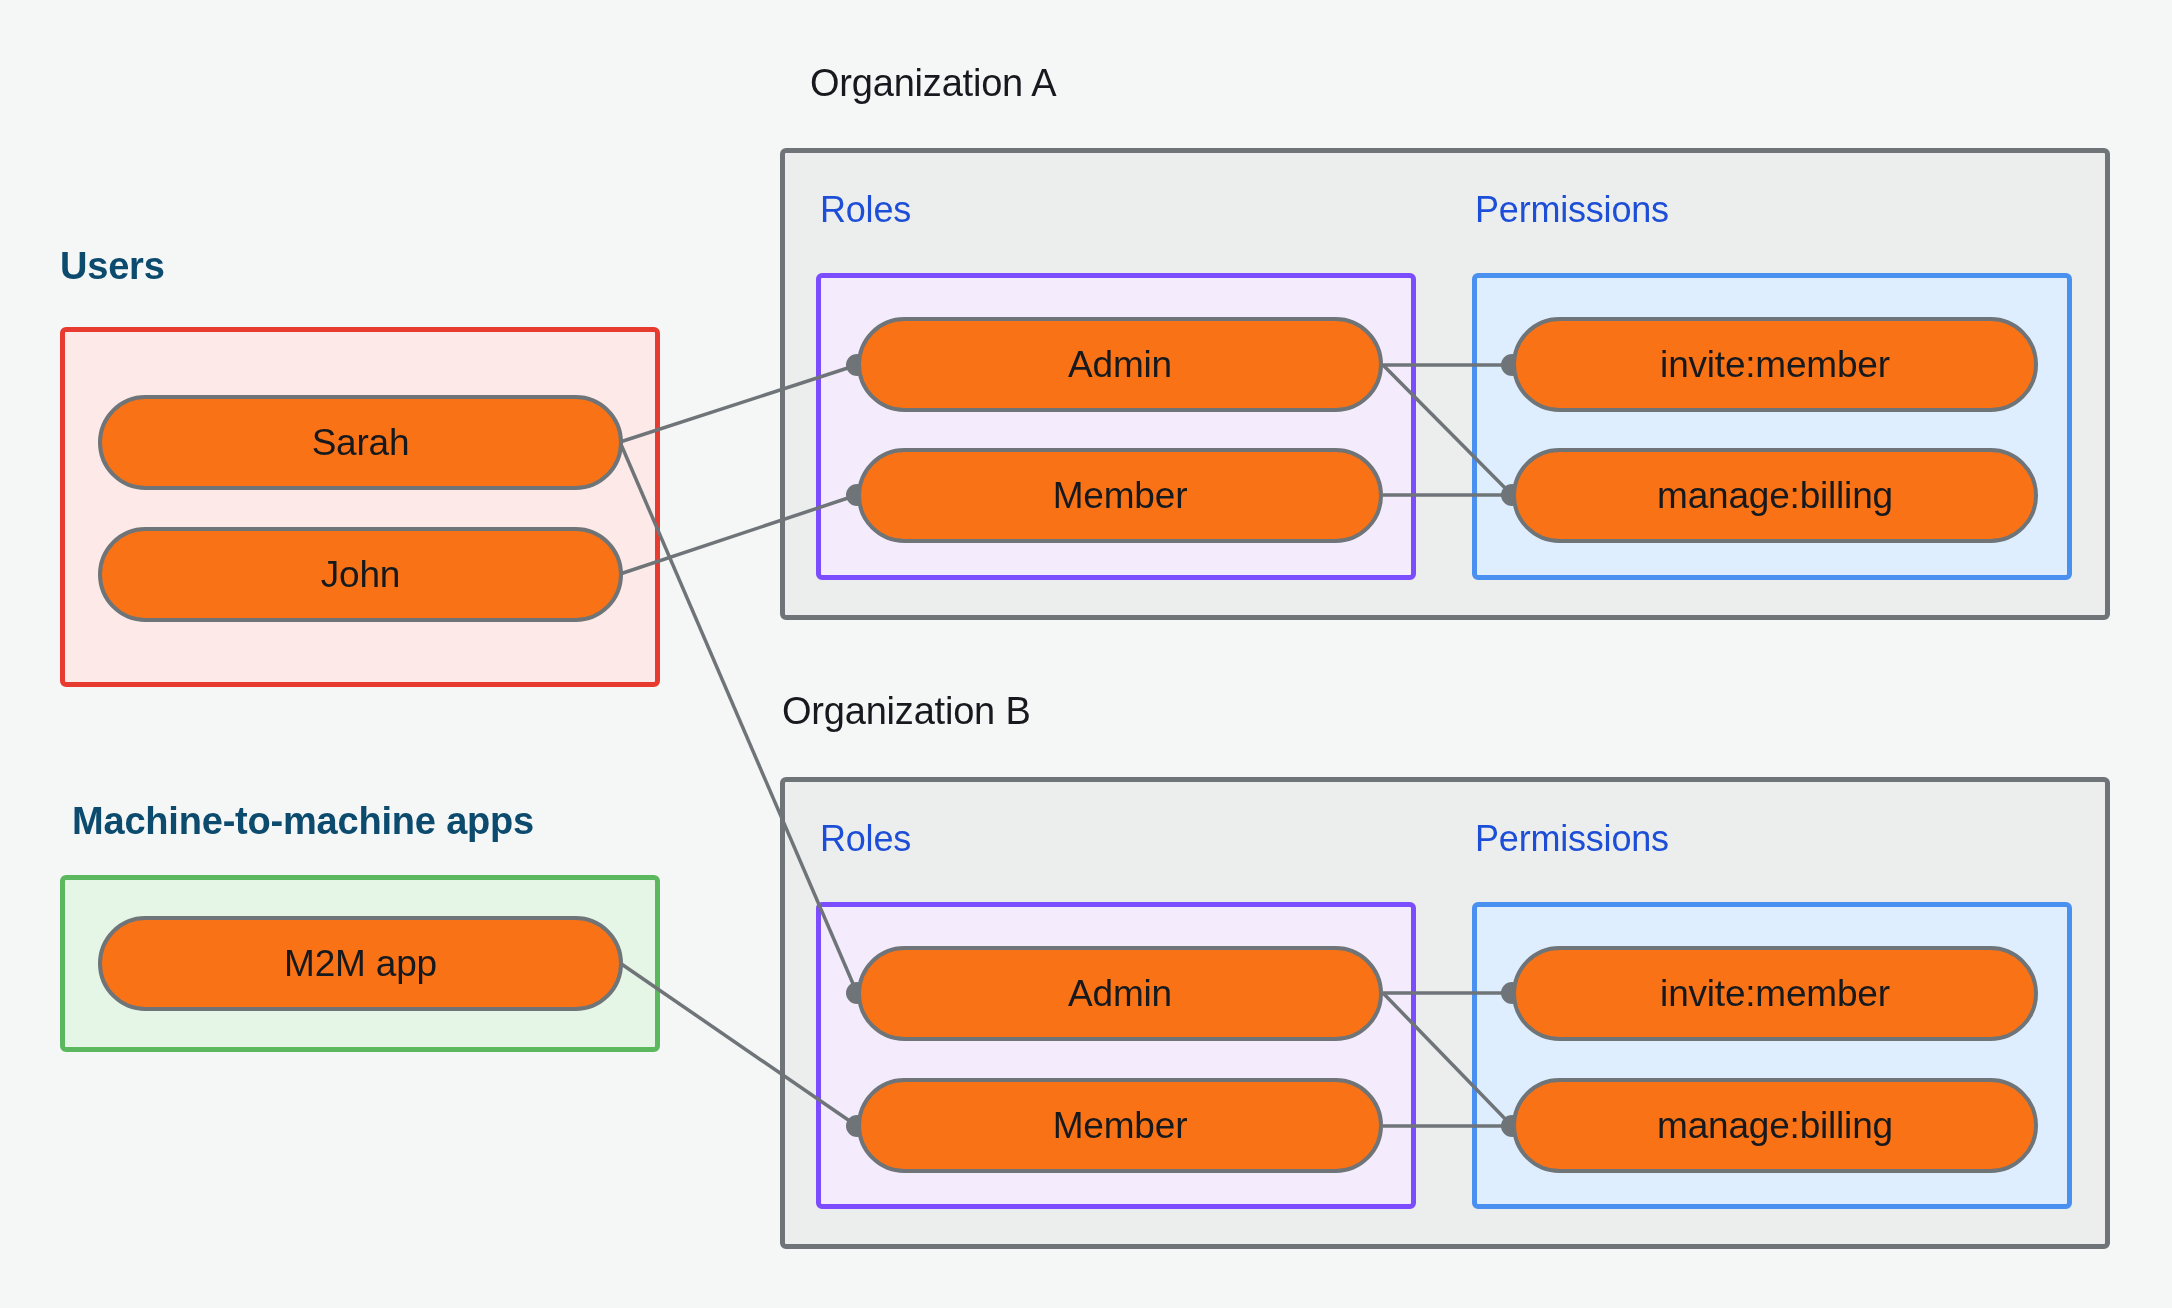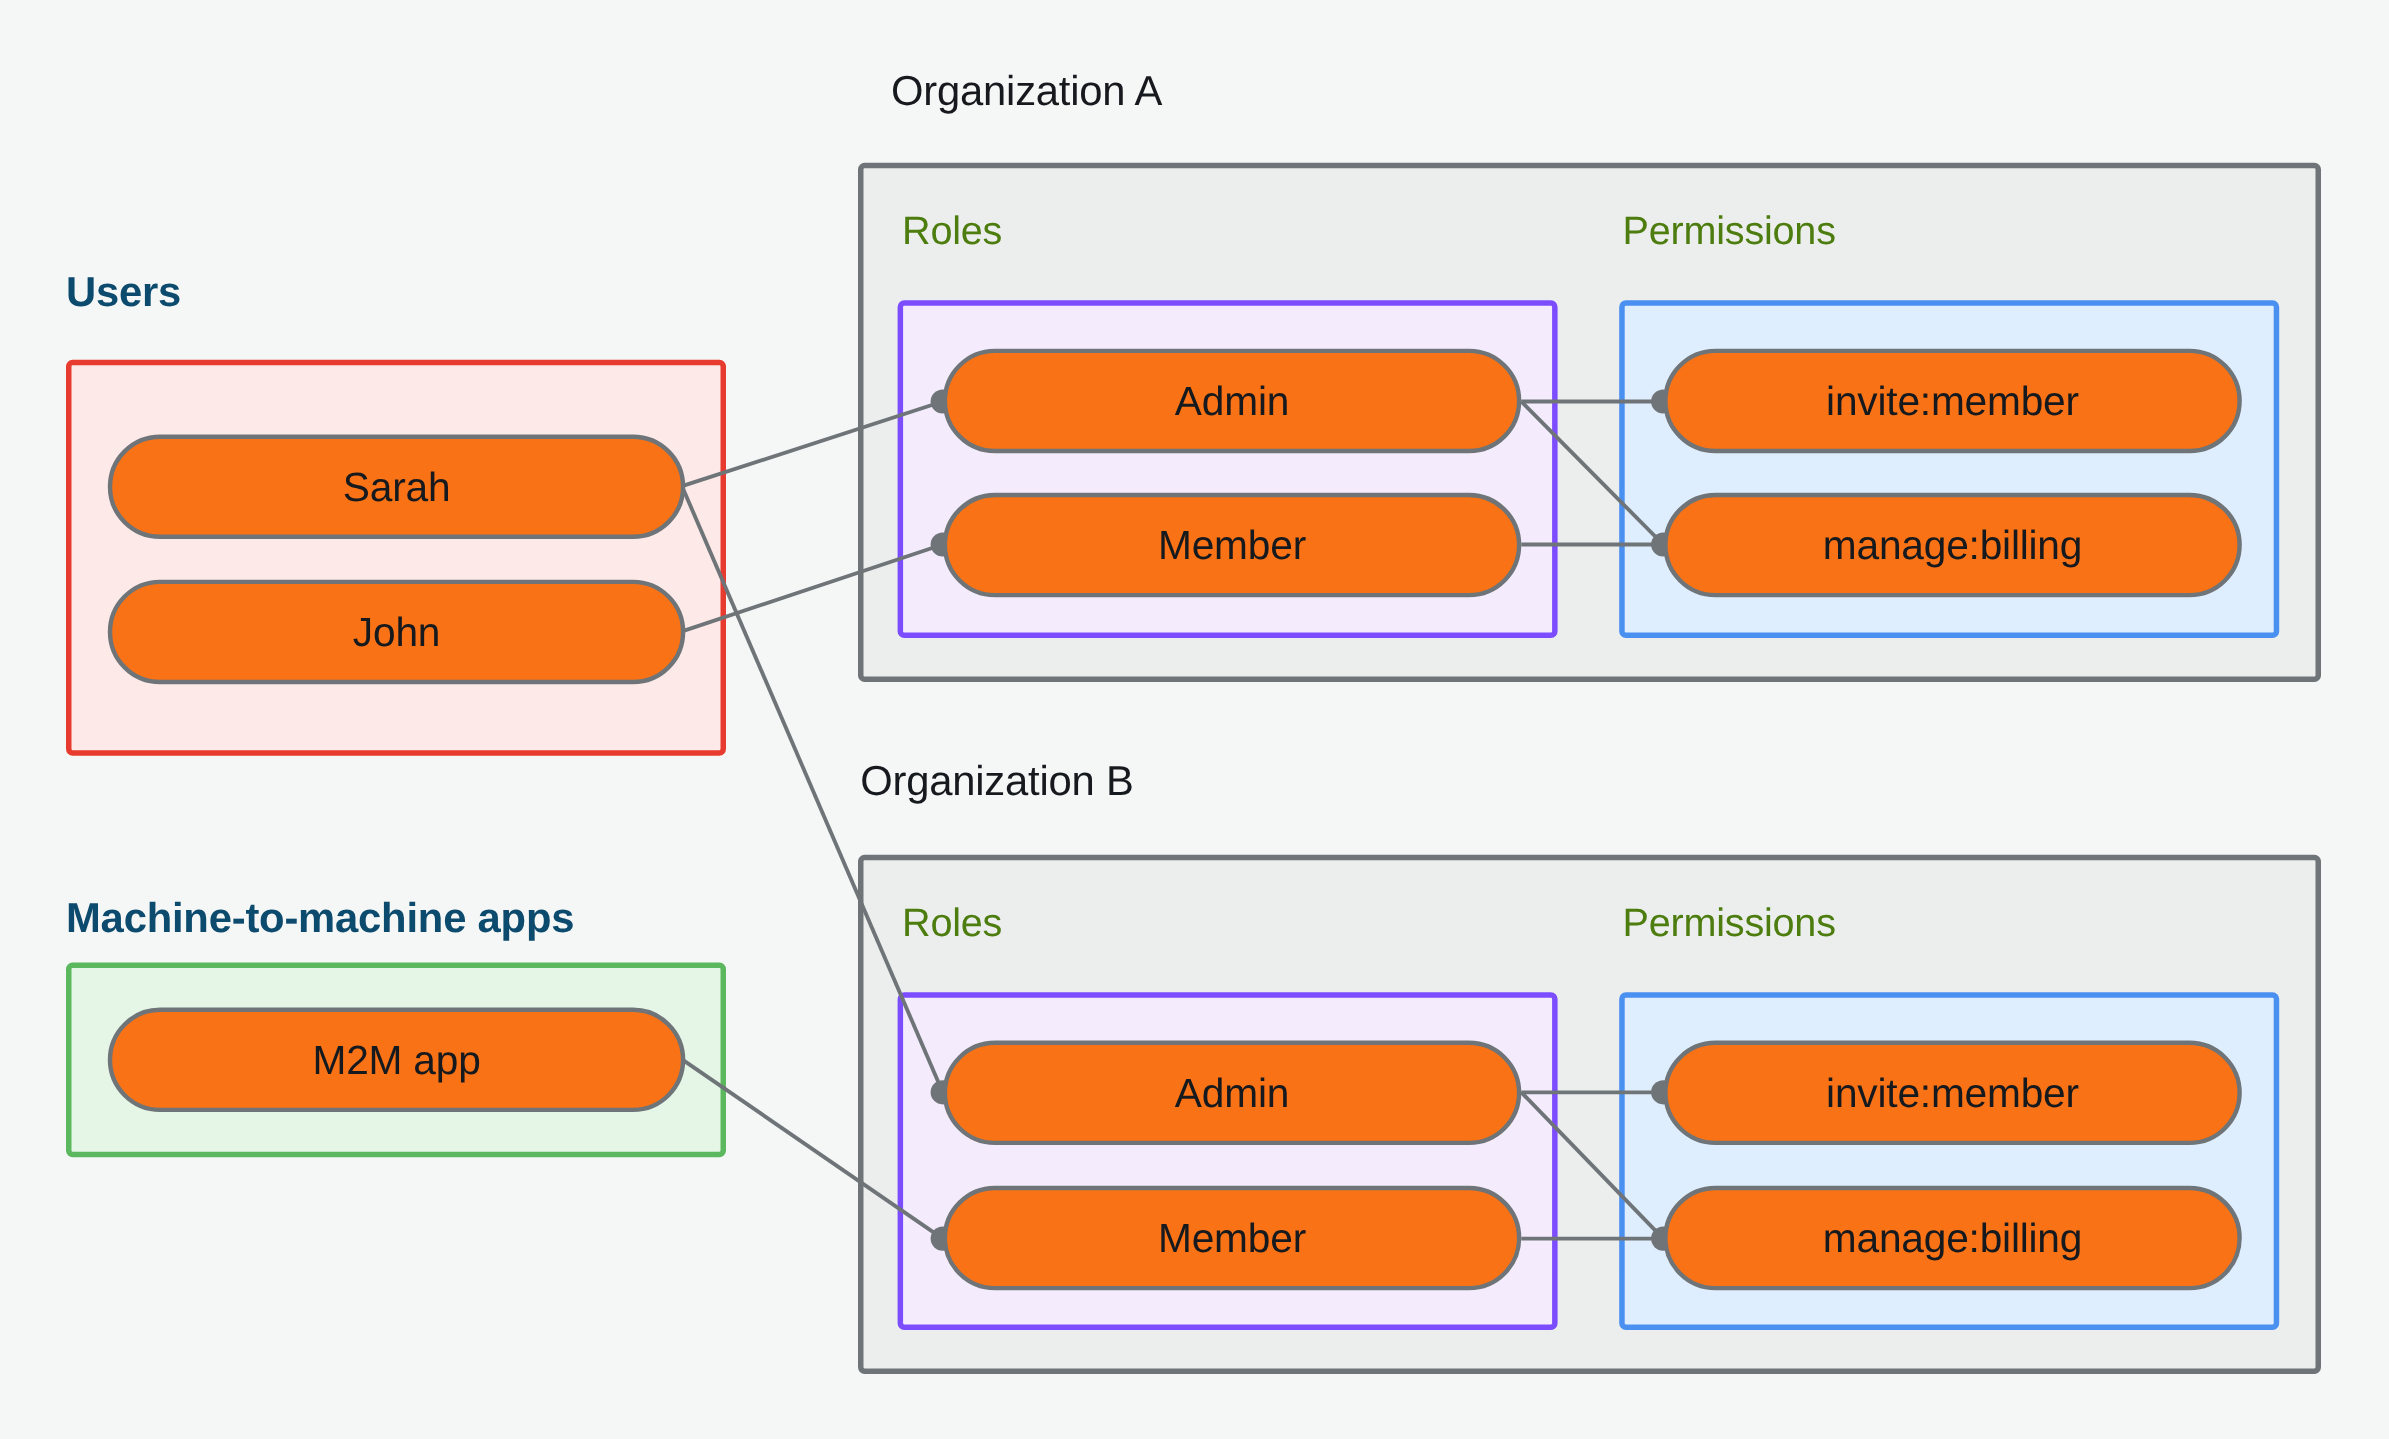--- a/index.html
+++ b/index.html
@@ -31,21 +31,21 @@
     font-size: 38px;
     font-weight: 400;
     color: #16191d;
     letter-spacing: -0.2px;
     white-space: nowrap;
   }
   .inner-title {
     position: absolute;
     font-size: 36px;
     font-weight: 400;
-    color: #4d7c0f;
+    color: #1d4ed8;
     letter-spacing: -0.2px;
     white-space: nowrap;
     z-index: 6;
   }
 
   
   .group-box {
     position: absolute;
     box-sizing: border-box;
     border-radius: 6px;
@@ -150,21 +150,21 @@
   <div class="group-box users-box" style="left:60px; top:327px; width:600px; height:360px;"></div>
 
   <div class="pill" style="left:98px; top:527px; width:525px; height:95px;">
     <span>John</span>
   </div>
 
   <div class="pill" style="left:98px; top:395px; width:525px; height:95px;">
     <span>Sarah</span>
   </div>
 
-  <div class="section-title" style="left:60px; top:800px;margin-top:14px;">Machine-to-machine apps</div>
+  <div class="section-title" style="left:72px; top:800px;">Machine-to-machine apps</div>
 
   <div class="group-box m2m-box" style="left:60px; top:875px; width:600px; height:177px;"></div>
 
   <div class="pill" style="left:98px; top:916px; width:525px; height:95px;">
     <span>M2M app</span>
   </div>
 
   <div class="org-title" style="left:782px; top:62px;margin-left:28px;">Organization A</div>
 
   <div class="group-box org-box" style="left:780px; top:148px; width:1330px; height:472px;"></div>

